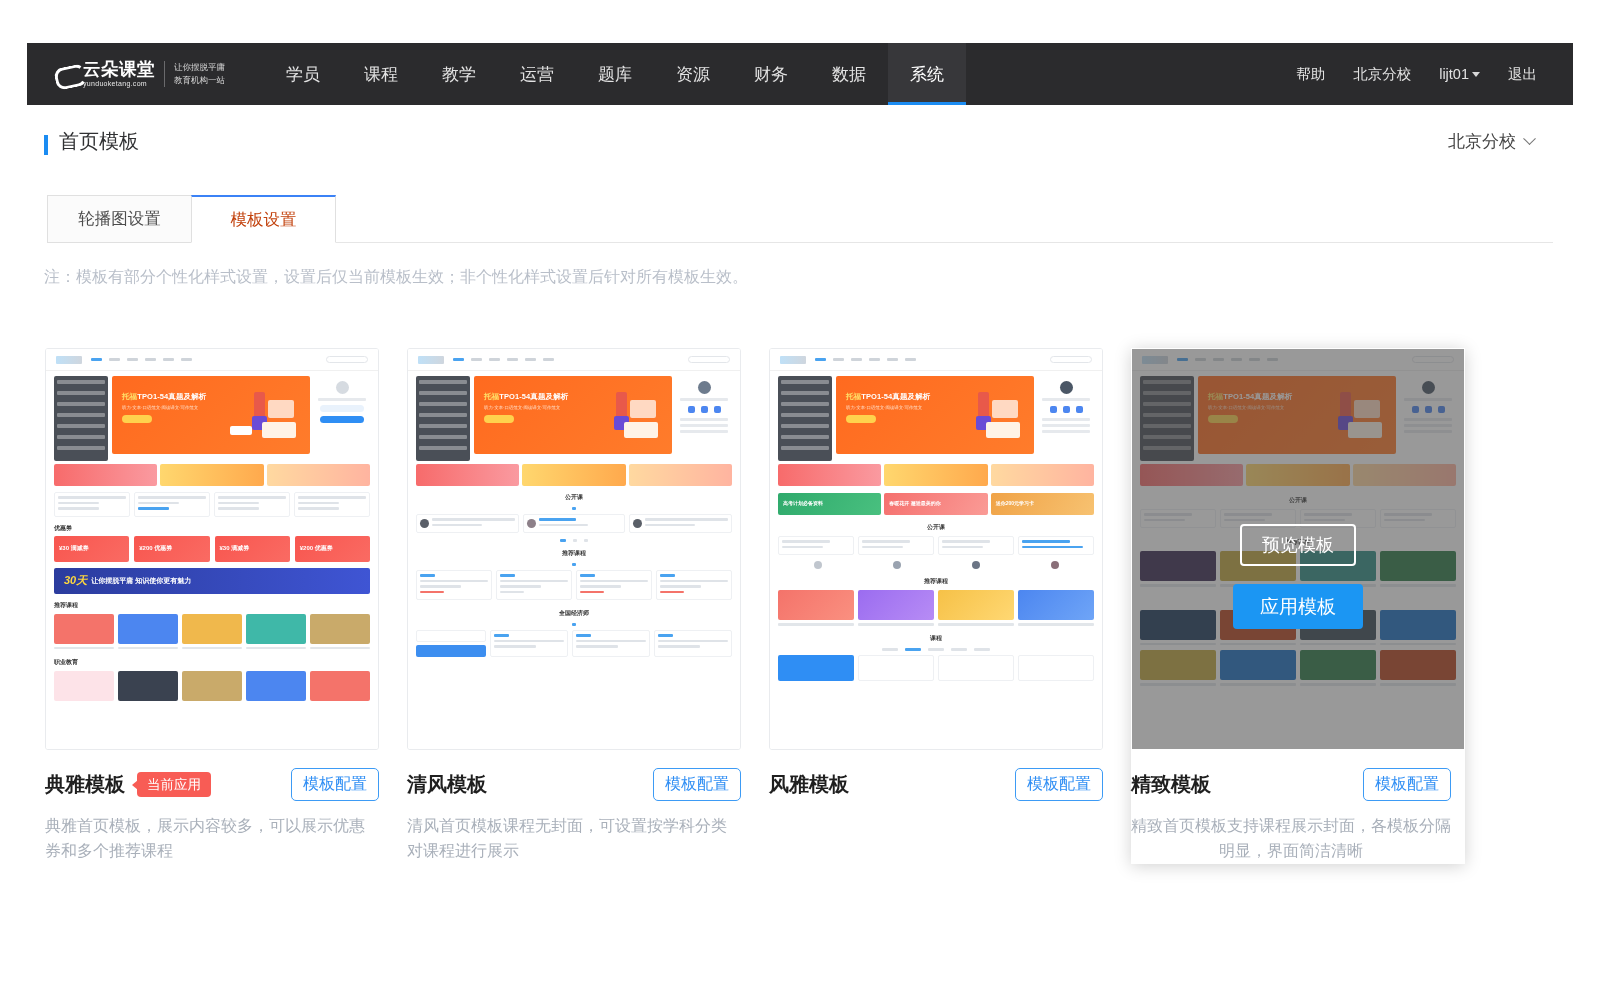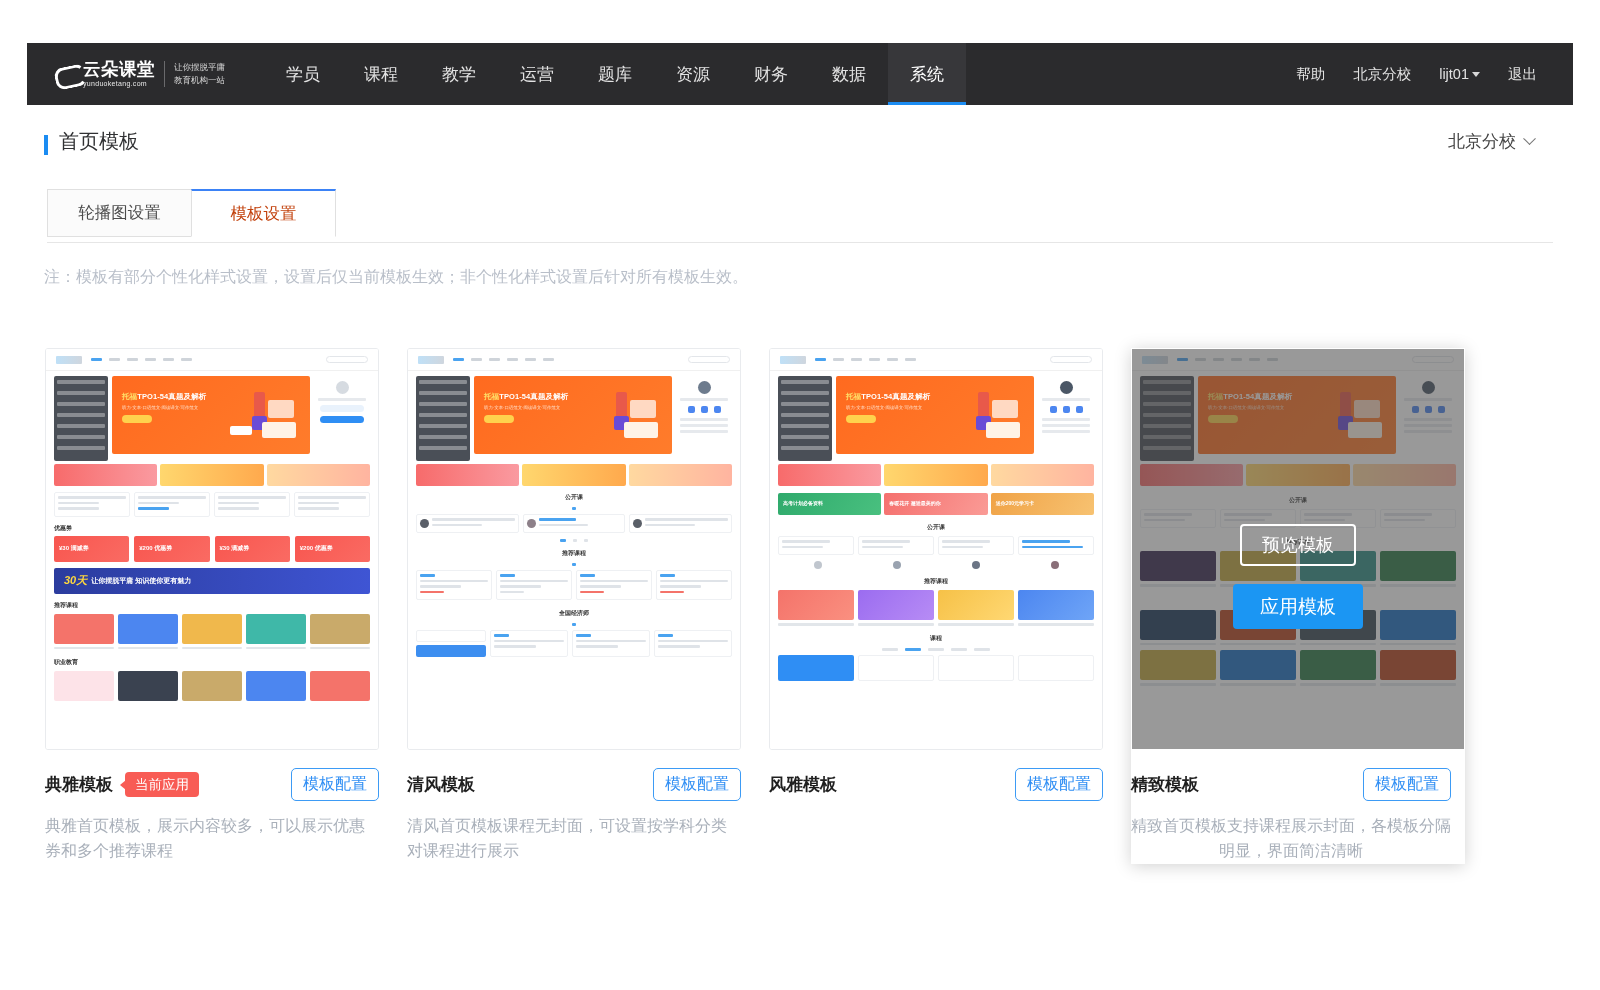--- a/index.html
+++ b/index.html
@@ -50,21 +50,21 @@
   .title-row { position: absolute; left: 44px; top: 128px; display: flex; align-items: flex-end; }
   .title-bar { width: 4px; height: 20px; background: #1b8cf2; margin-right: 11px; }
   .page-title { font-size: 20px; color: #303133; }
   .branch-select {
     position: absolute; right: 66px; top: 130px;
     font-size: 17px; color: #444; display: flex; align-items: center; gap: 9px; cursor: pointer;
   }
   .chev { width: 9px; height: 9px; border-right: 1.6px solid #777; border-bottom: 1.6px solid #777; transform: rotate(45deg) translate(-2px,-2px); }
 
   
-  .tabs { position: absolute; left: 47px; top: 189px; display: flex; align-items: flex-end; }
+  .tabs { position: absolute; left: 47px; top: 195px; display: flex; align-items: flex-end; }
   .tab {
     height: 48px; min-width: 145px; padding: 0 26px;
     display: flex; align-items: center; justify-content: center;
     font-size: 16.5px; color: #4c4c4c; cursor: pointer;
     border: 1px solid #e0e0e0; background: #fbfbfb;
   }
   .tab.active {
     background: #ffffff; color: #c2410c;
     border-top: 2px solid #3b82f6; border-bottom: 1px solid #ffffff;
     margin-left: -1px; position: relative; z-index: 2;
@@ -141,21 +141,21 @@
   }
   .ov-btn-fill {
     position: absolute; left: 50%; top: 235px; transform: translateX(-50%);
     width: 130px; height: 45px; background: #1b96f3; border-radius: 4px;
     display: flex; align-items: center; justify-content: center;
     color: #fff; font-size: 19px; cursor: pointer;
   }
 
   .card-body { padding-top: 18px; }
   .card-head { display: flex; align-items: center; }
-  .card-title { font-size: 17px; font-weight: bold; color: #1f1f1f; }
+  .card-title { font-size: 20px; font-weight: bold; color: #1f1f1f; }
   .badge {
     position: relative; margin-left: 12px; height: 25px; padding: 0 10px;
     background: #f85c55; color: #fff; font-size: 13.5px; border-radius: 4px;
     display: flex; align-items: center;
   }
   .badge::before {
     content: ""; position: absolute; left: -5px; top: 50%; transform: translateY(-50%);
     border-top: 5px solid transparent; border-bottom: 5px solid transparent; border-right: 6px solid #f85c55;
   }
   .cfg-btn {

